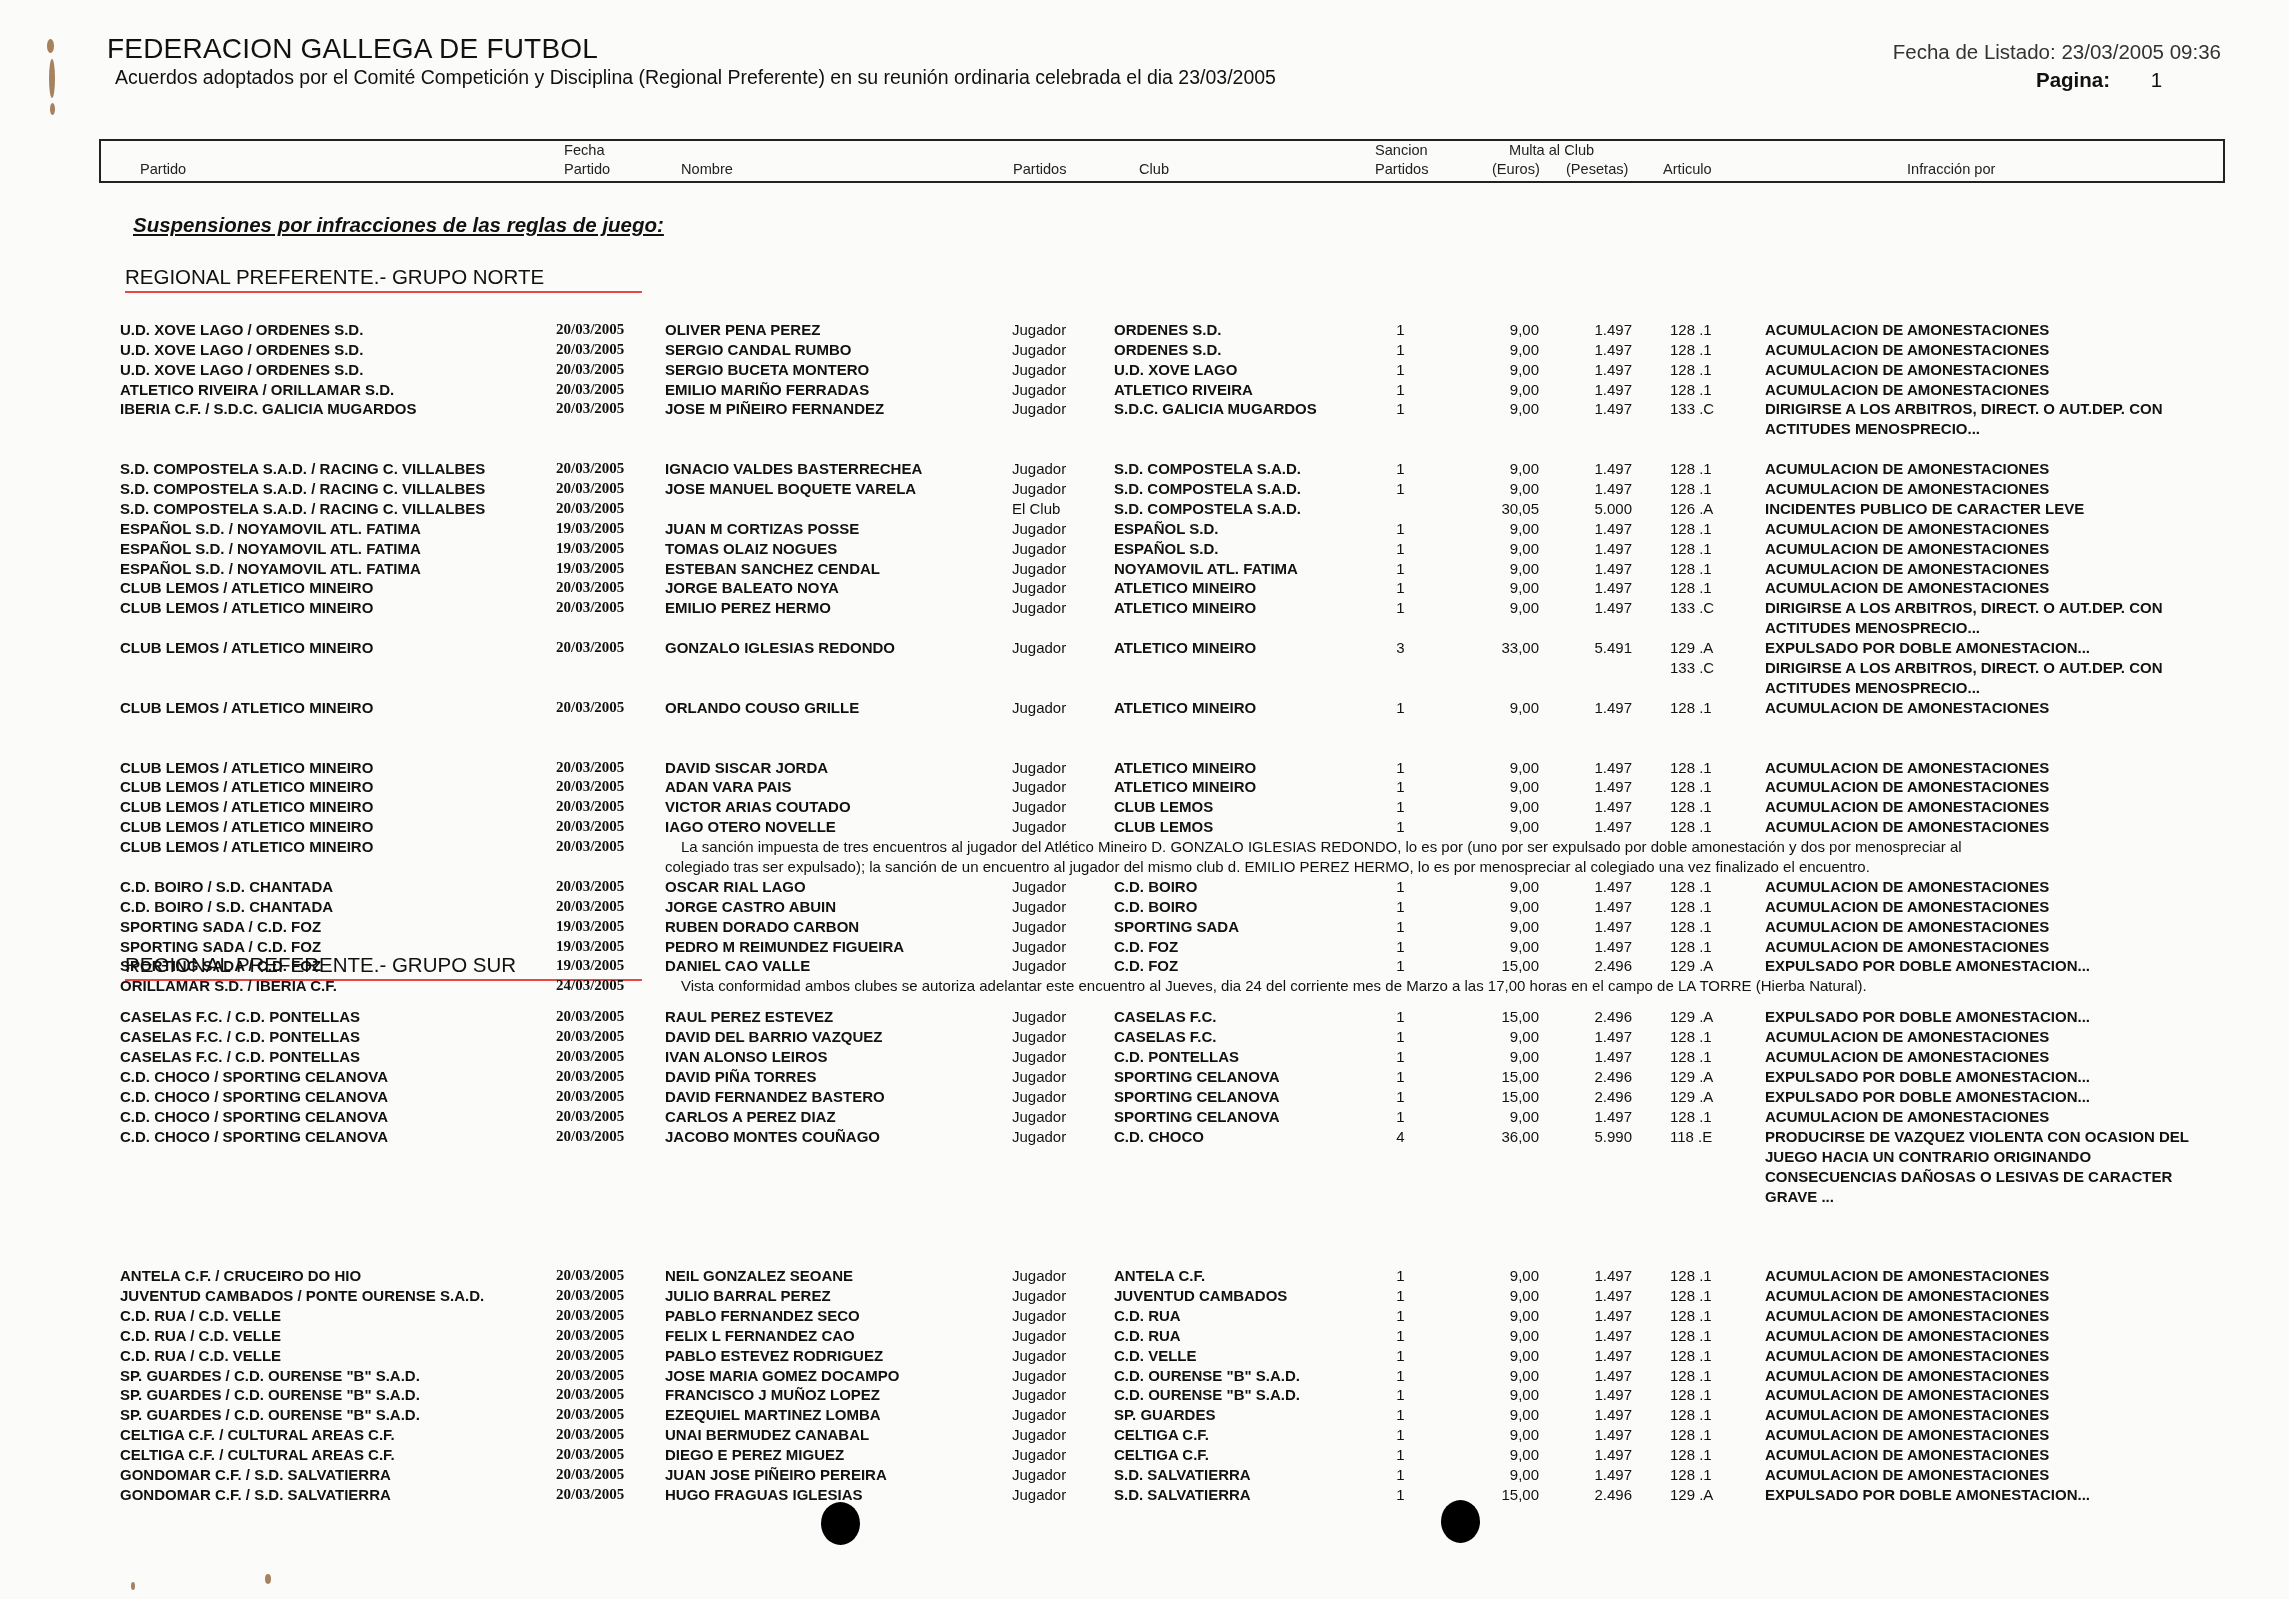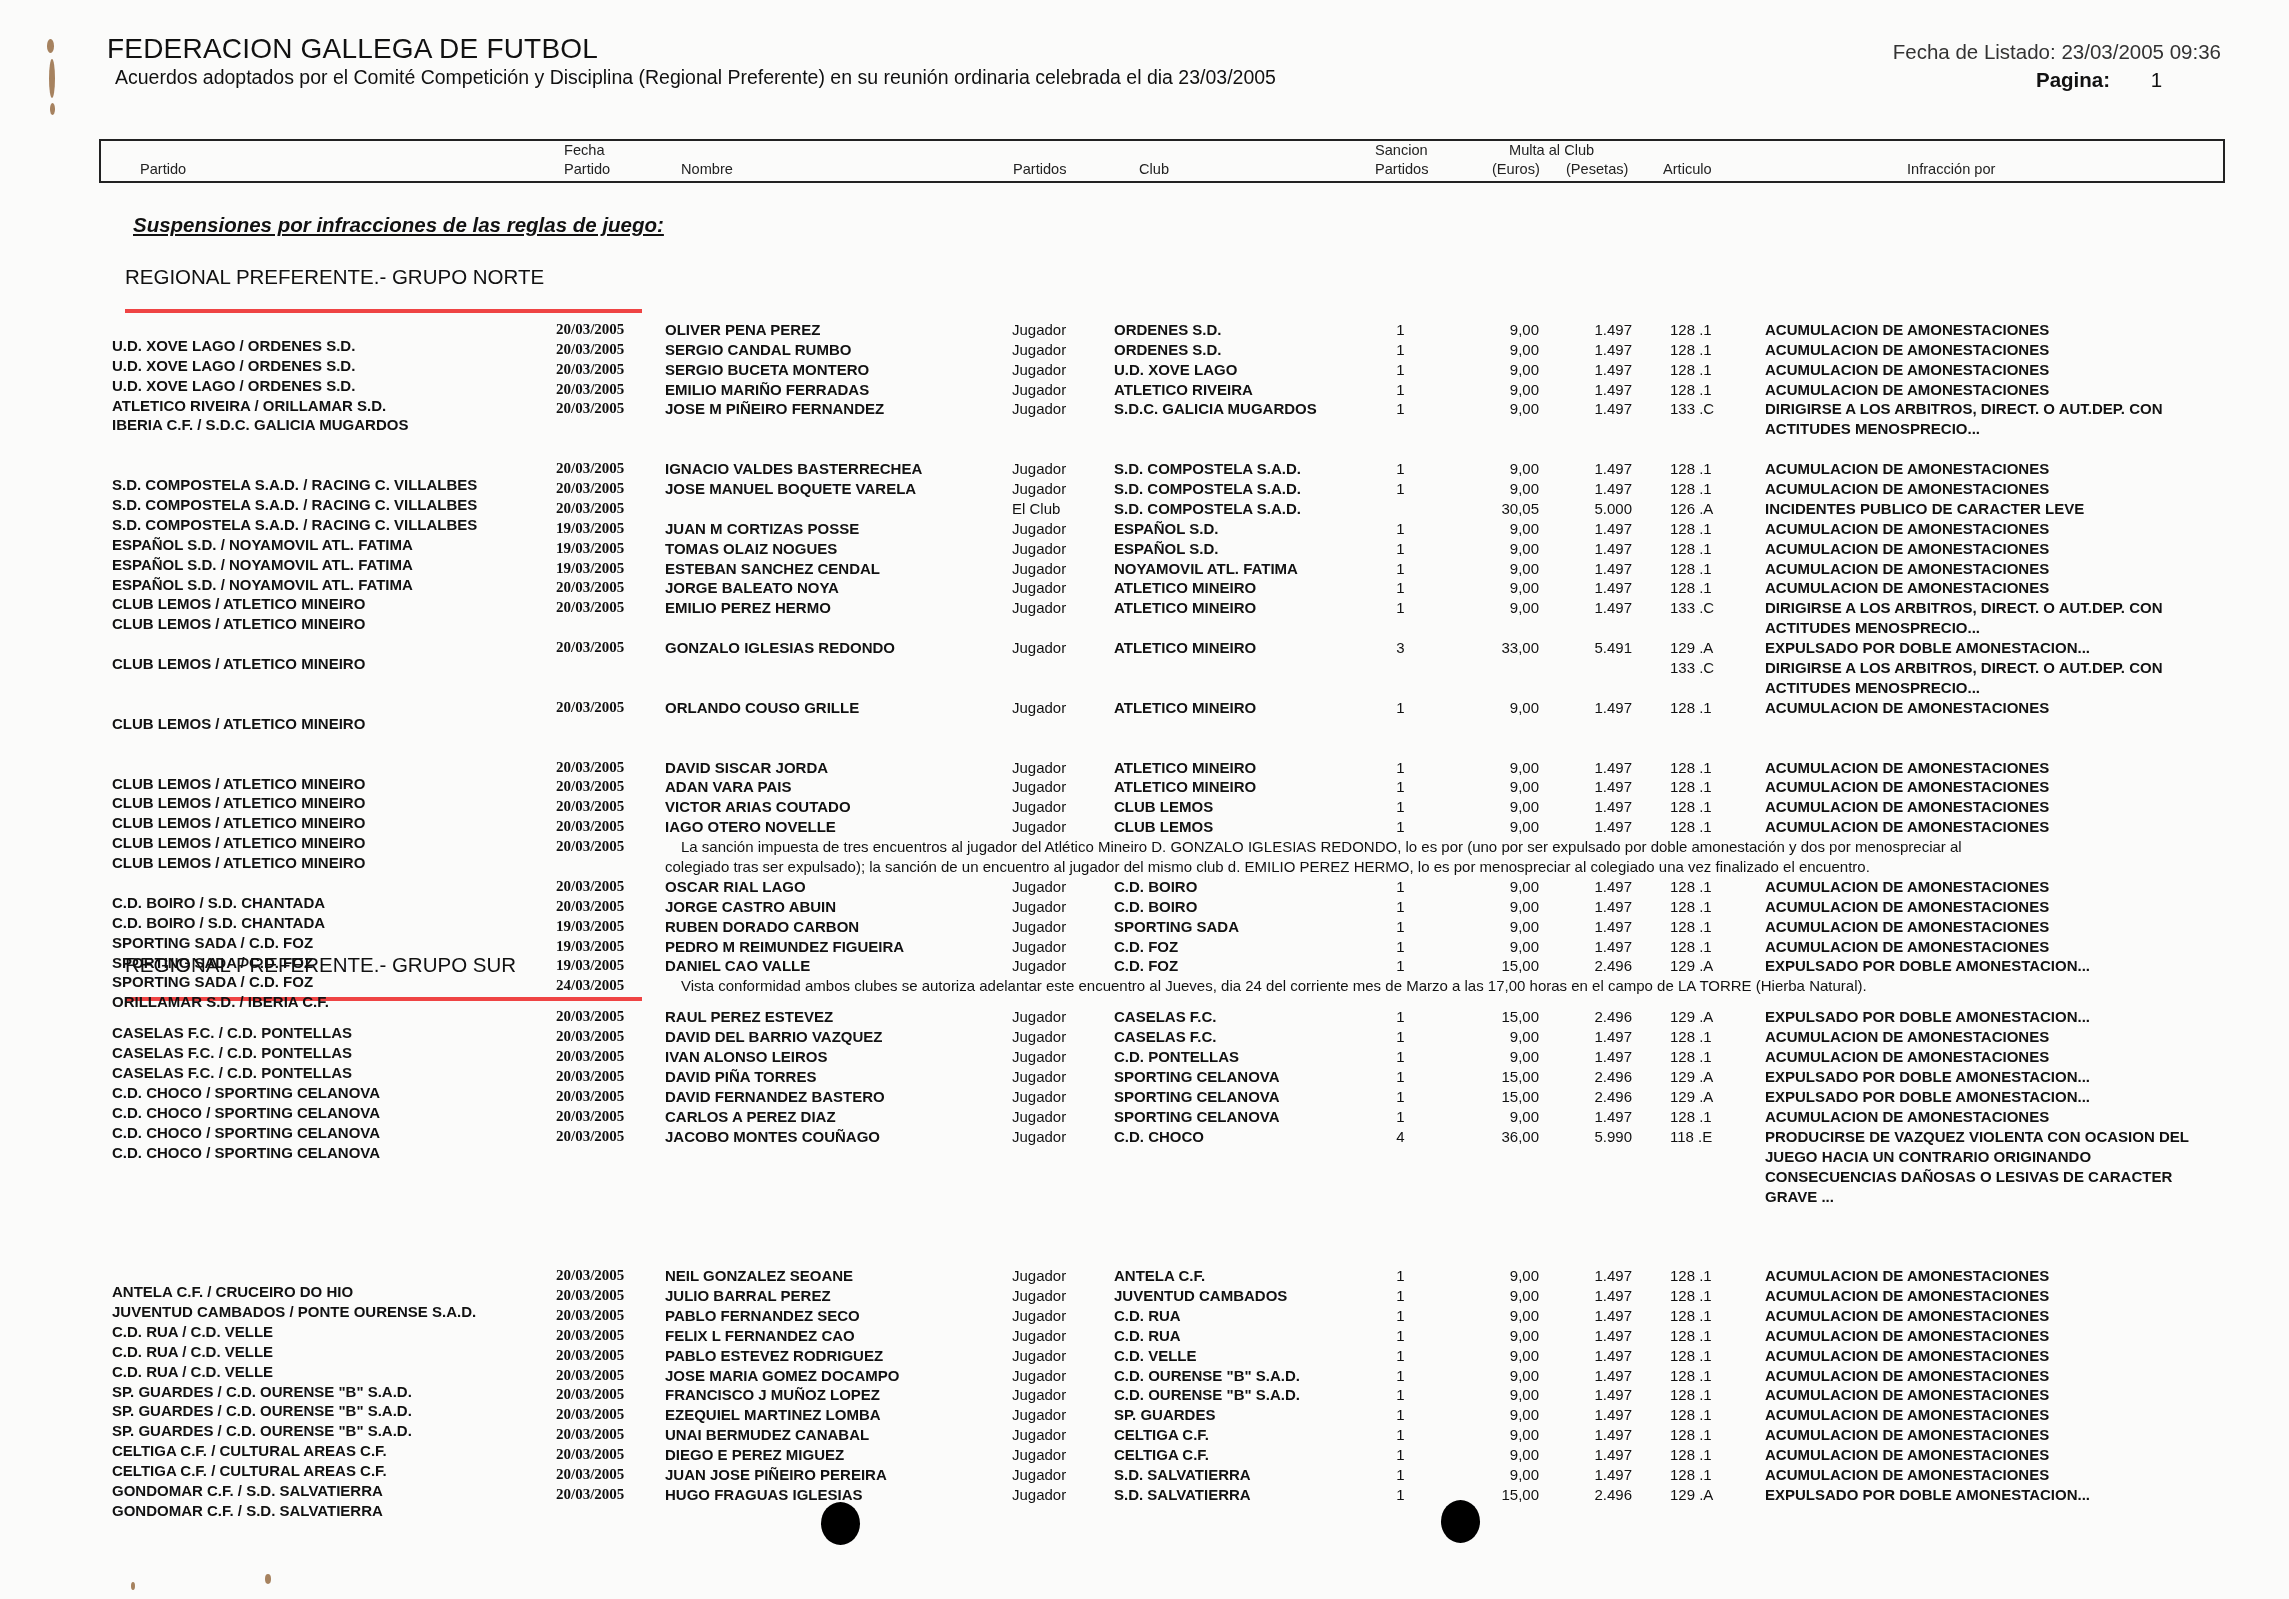--- a/index.html
+++ b/index.html
@@ -14,27 +14,27 @@
   .colbar {
     position:absolute; left:99px; top:139px; width:2126px; height:44px;
     border:2px solid #222; box-sizing:border-box;
   }
   .colbar span { position:absolute; font-size:14.6px; color:#222; white-space:nowrap; }
   .section-title {
     position:absolute; left:133px; top:213px; font-size:20.5px; font-style:italic;
     text-decoration:underline; font-weight:bold;
   }
   .group-title {
-    position:absolute; left:125px; font-size:20.5px; border-bottom:4px solid #ef4444;
-    width:517px; padding-bottom:20px;
+    position:absolute; left:125px; font-size:20.5px; border-bottom:2px solid #ef4444;
+    width:517px; padding-bottom:2px;
   }
   .rows { position:absolute; left:0; top:0; width:100%; }
   .row { position:absolute; left:0; width:100%; height:19.5px; font-size:15px; font-weight:bold; white-space:nowrap; }
   .row span { position:absolute; top:0; }
-  .c-partido { left:112px;margin-top:16px; }
+  .c-partido { left:120px; }
   .c-fecha { left:556px;font-family:Liberation Serif, serif; }
   .c-nombre { left:665px; }
   .c-act { left:1012px; font-weight:normal; }
   .c-club { left:1114px; }
   .c-sanc { left:1391px; width:13.7px; text-align:right; font-weight:normal; }
   .c-eur { left:1463px; width:76px; text-align:right; font-weight:normal; }
   .c-pes { left:1560px; width:72px; text-align:right; font-weight:normal; }
   .c-art { left:1670px; font-weight:normal; }
   .c-inf { left:1765px; }
   .c-note { left:681px; font-weight:normal; }

